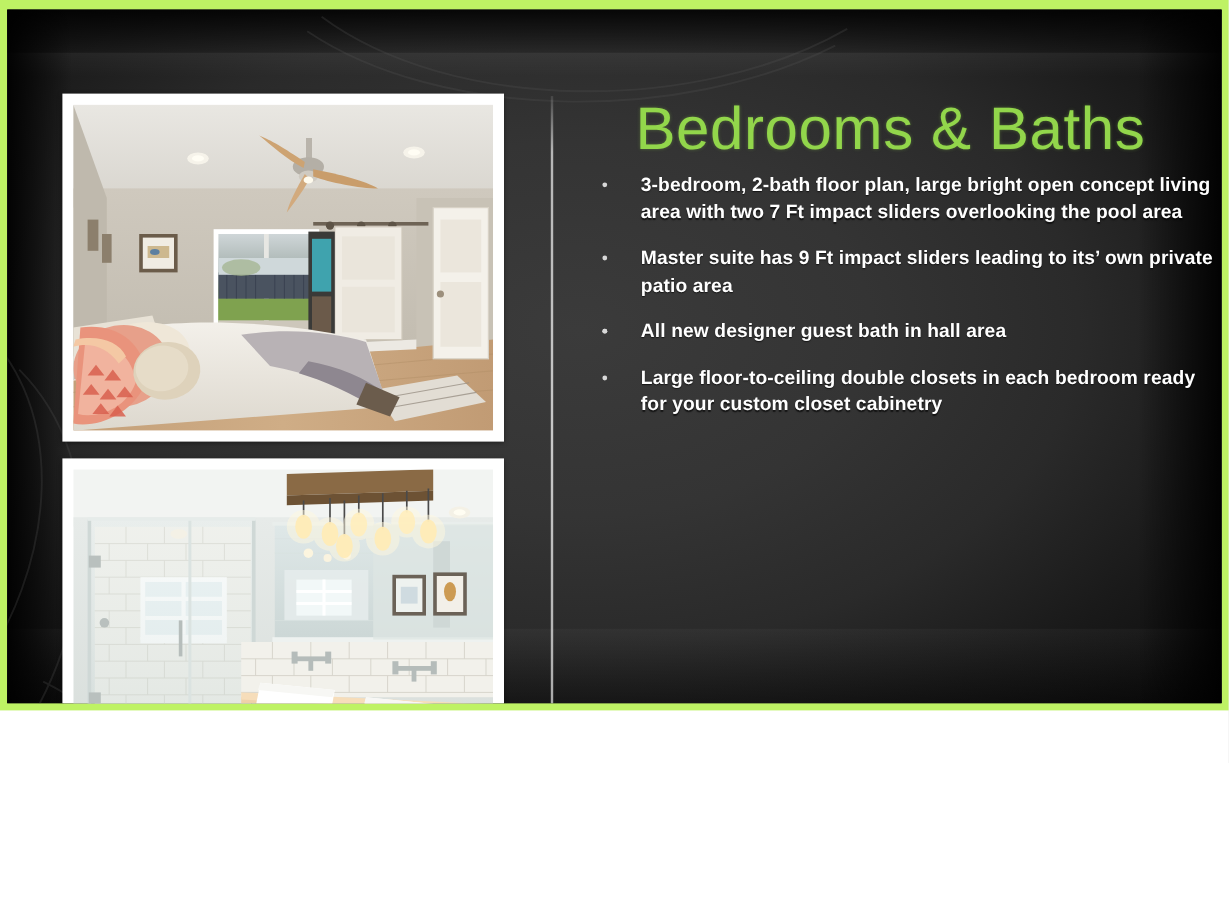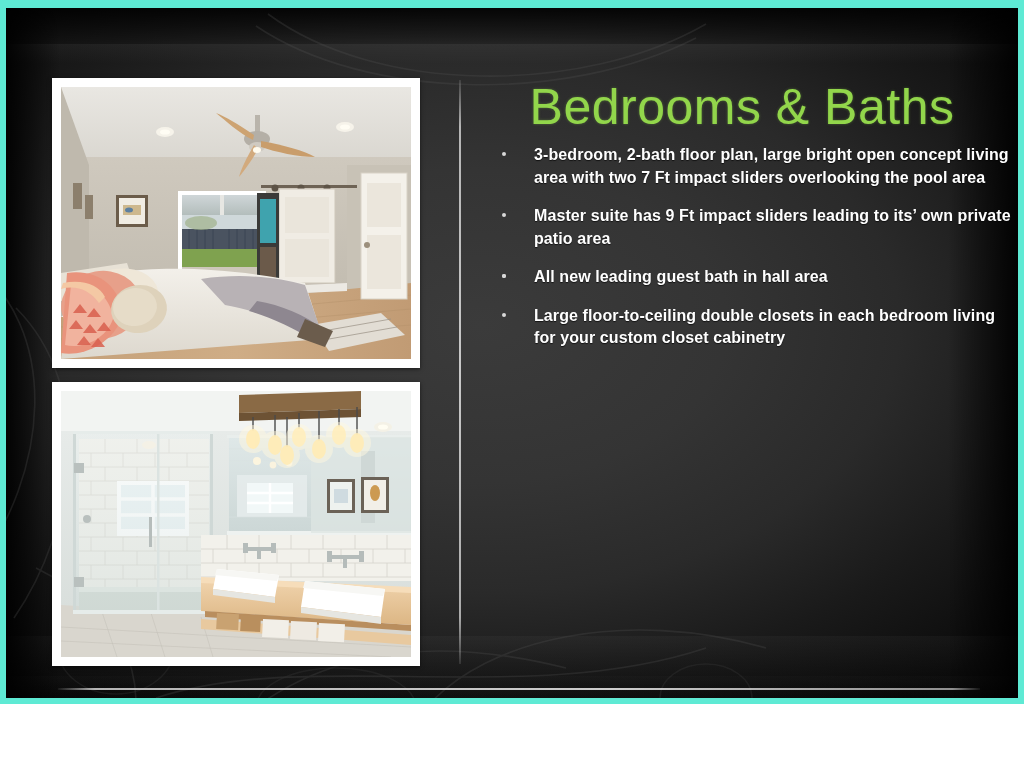--- a/index.html
+++ b/index.html
@@ -11,22 +11,22 @@
     width: 1024px;
     height: 768px;
     overflow: hidden;
     font-family: "Liberation Sans", sans-serif;
   }
 
   
   #slide {
     position: relative;
     width: 1024px;
-    height: 704px;
-    background: #5eead4;
+    height: 592px;
+    background: #bef264;
     box-sizing: border-box;
     padding: 8px 6px 6px 6px;
   }
   #slide-canvas {
     position: relative;
     width: 100%;
     height: 100%;
     overflow: hidden;
     background:
       radial-gradient(ellipse 720px 460px at 47% 46%, #3b3b3b 0%, #343434 34%, #2a2a2a 58%, #1a1a1a 78%, #0b0b0b 100%),
@@ -588,23 +588,23 @@
         </li>
         <li class="bullet-item">
           <span class="bullet-marker"></span>
           <span>Master suite has 9 Ft impact sliders leading to its’ own private patio area</span>
         </li>
         <li class="bullet-item">
           <span class="bullet-marker"></span>
         </li>
         <li class="bullet-item">
           <span class="bullet-marker"></span>
-          <span>All new leading guest bath in hall area</span>
+          <span>All new designer guest bath in hall area</span>
         </li>
         <li class="bullet-item">
           <span class="bullet-marker"></span>
-          <span>Large floor-to-ceiling double closets in each bedroom living for your custom closet cabinetry</span>
+          <span>Large floor-to-ceiling double closets in each bedroom ready for your custom closet cabinetry</span>
         </li>
       </ul>
     </div>
 
   </div>
 </div>
 
 </body></html>

